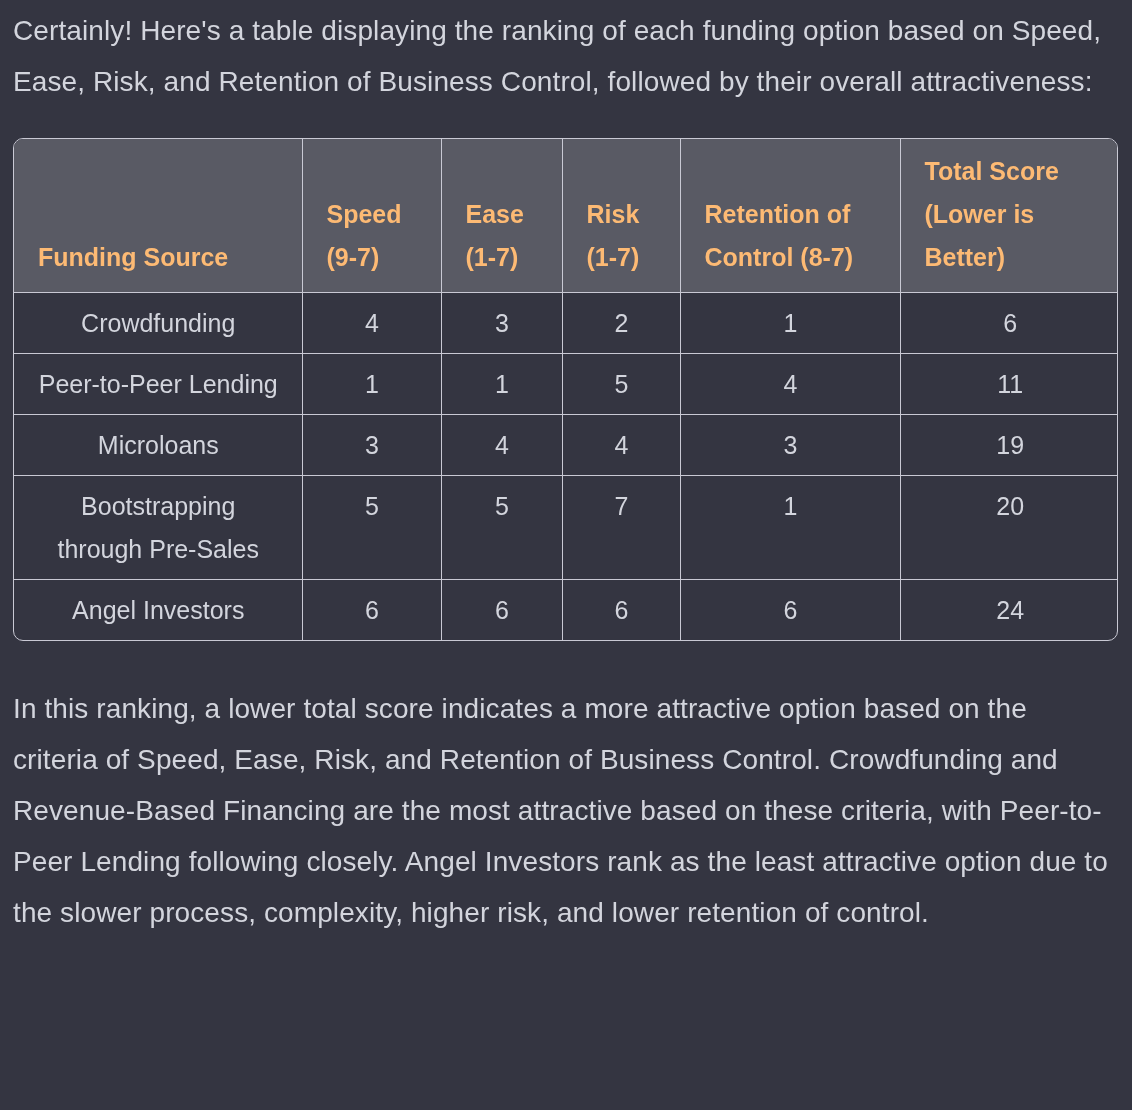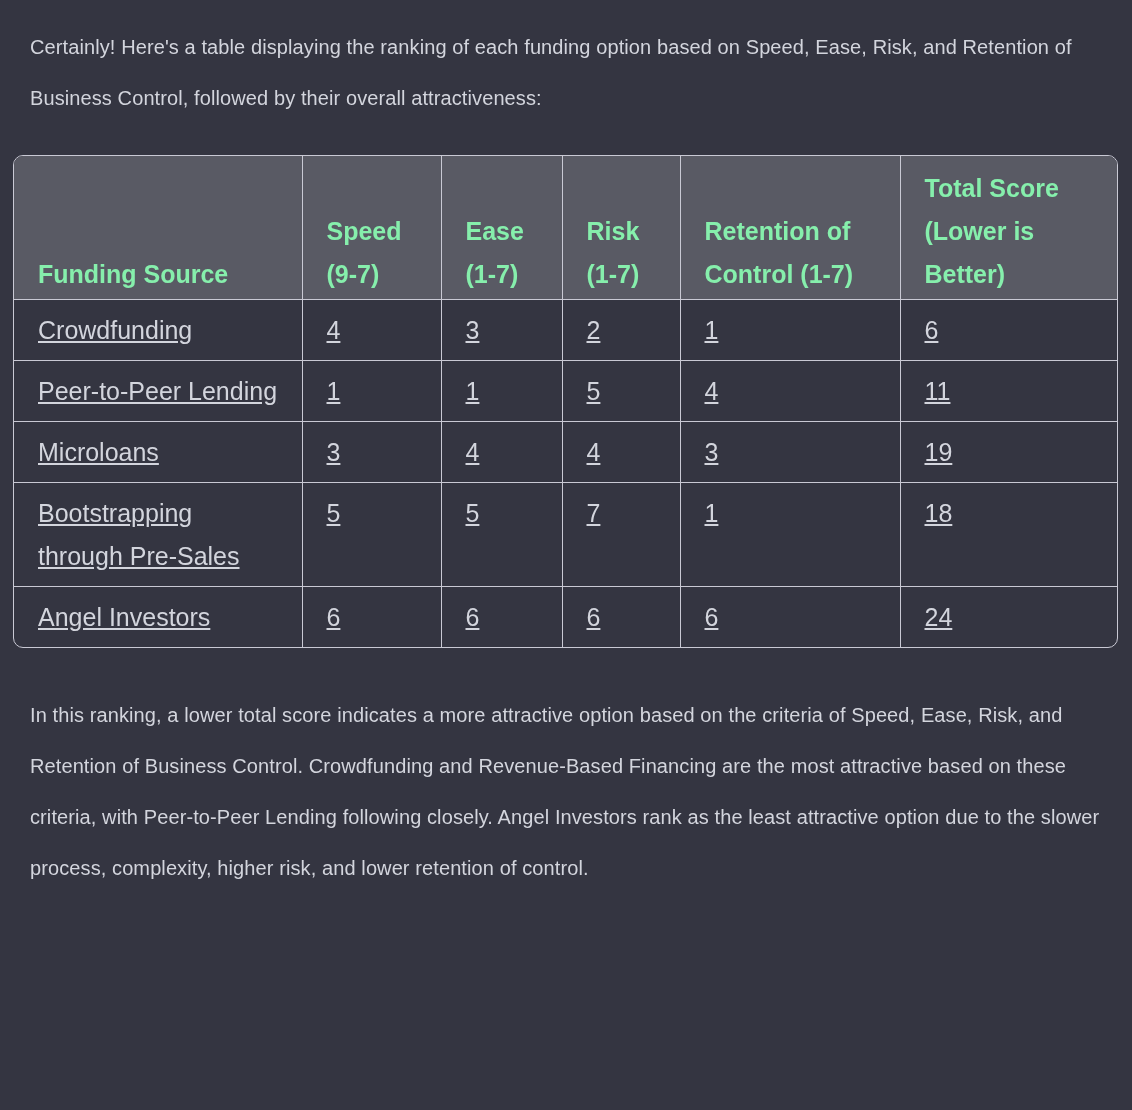--- a/index.html
+++ b/index.html
@@ -10,24 +10,24 @@
   body {
     width: 1132px;
     height: 1110px;
     box-sizing: border-box;
     padding: 5px 14px 0 13px;
     font-family: "Liberation Sans", "DejaVu Sans", sans-serif;
     color: #d3d5dd;
     overflow: hidden;
   }
   .paragraph {
-    font-size: 20px;
+    font-size: 28px;
     line-height: 51px;
     letter-spacing: 0.1px;
-    margin: 17px;
+    margin: 0;
     max-width: 1106px;
   }
   .table-wrap {
     margin-top: 31px;
     width: 1105px;
     box-sizing: border-box;
     border: 1px solid #c9c9d4;
     border-radius: 10px;
     overflow: hidden;
     background: #343541;
@@ -39,39 +39,38 @@
     font-size: 25px;
   }
   col.c-source    { width: 288px; }
   col.c-speed     { width: 139px; }
   col.c-ease      { width: 121px; }
   col.c-risk      { width: 118px; }
   col.c-retention { width: 220px; }
   col.c-total     { width: 219px; }
   th {
     background: #595a64;
-    color: #86efac;
+    color: #fdba74;
     font-weight: bold;
     text-align: left;
     vertical-align: bottom;
-    padding: 11px 23px 3px 24px;
+    padding: 11px 23px 13px 24px;
     line-height: 43px;
     border-right: 1px solid #c9c9d4;
     border-bottom: 1px solid #c9c9d4;
   }
   th:last-child { border-right: none; }
   td {
-    text-align: left;
+    text-align: center;
     vertical-align: top;
     padding: 9px 23px 8px 24px;
     line-height: 43px;
     color: #d3d5dd;
     border-right: 1px solid #c9c9d4;
     border-bottom: 1px solid #c9c9d4;
-    text-decoration: underline;
   }
   td:last-child { border-right: none; }
   tbody tr:last-child td { border-bottom: none; }
   .outro { margin-top: 42px; }
 </style>
 </head>
 <body>
 
 <p class="paragraph">Certainly! Here's a table displaying the ranking of each funding option based on Speed, Ease, Risk, and Retention of Business Control, followed by their overall attractiveness:</p>
 
@@ -84,21 +83,21 @@
       <col class="c-risk">
       <col class="c-retention">
       <col class="c-total">
     </colgroup>
     <thead>
       <tr>
           <th>Funding Source</th>
           <th>Speed (9-7)</th>
           <th>Ease (1-7)</th>
           <th>Risk (1-7)</th>
-          <th>Retention of Control (1-7)</th>
+          <th>Retention of Control (8-7)</th>
           <th>Total Score (Lower is Better)</th>
         </tr>
     </thead>
     <tbody>
         <tr>
           <td>Crowdfunding</td>
           <td>4</td>
           <td>3</td>
           <td>2</td>
           <td>1</td>
@@ -119,21 +118,21 @@
           <td>4</td>
           <td>3</td>
           <td>19</td>
         </tr>
         <tr>
           <td>Bootstrapping through Pre-Sales</td>
           <td>5</td>
           <td>5</td>
           <td>7</td>
           <td>1</td>
-          <td>18</td>
+          <td>20</td>
         </tr>
         <tr>
           <td>Angel Investors</td>
           <td>6</td>
           <td>6</td>
           <td>6</td>
           <td>6</td>
           <td>24</td>
         </tr>
       </tbody>

